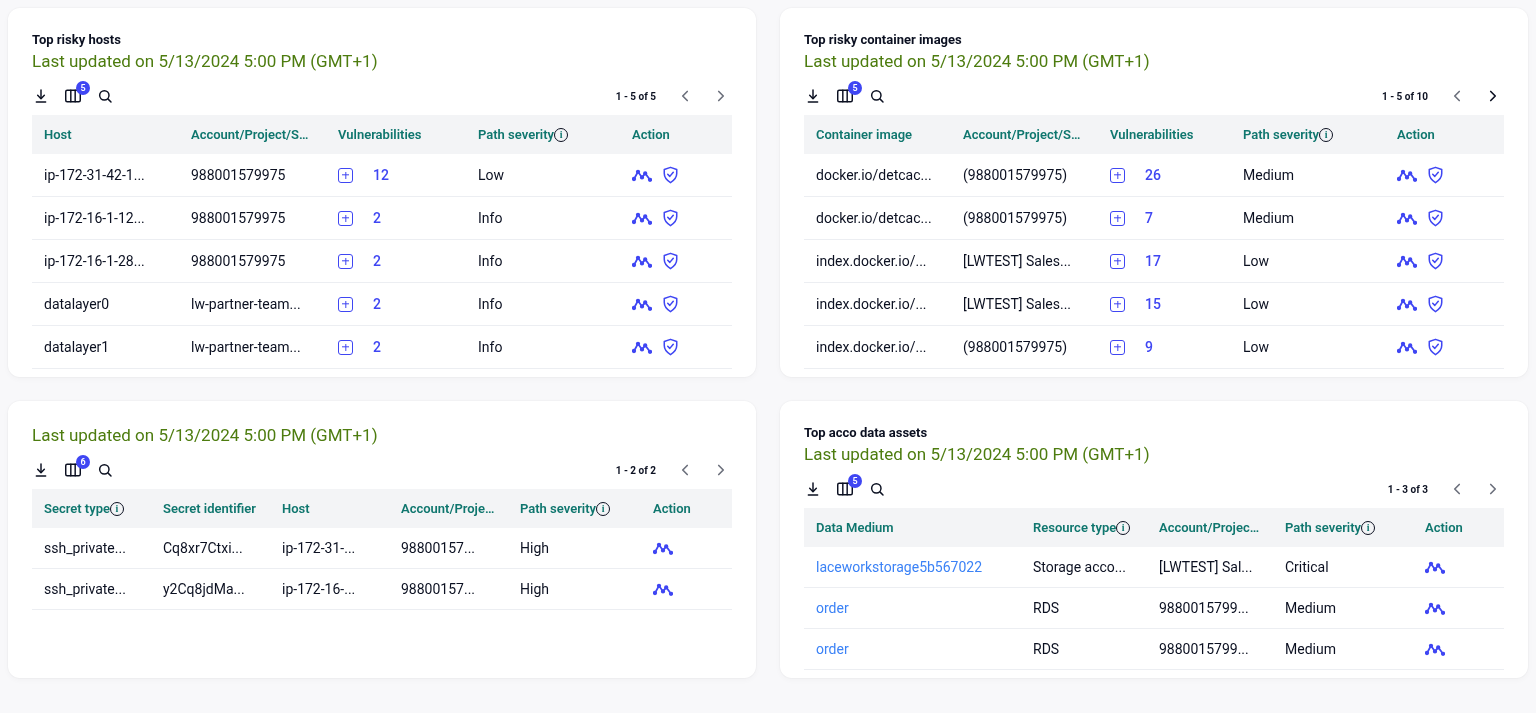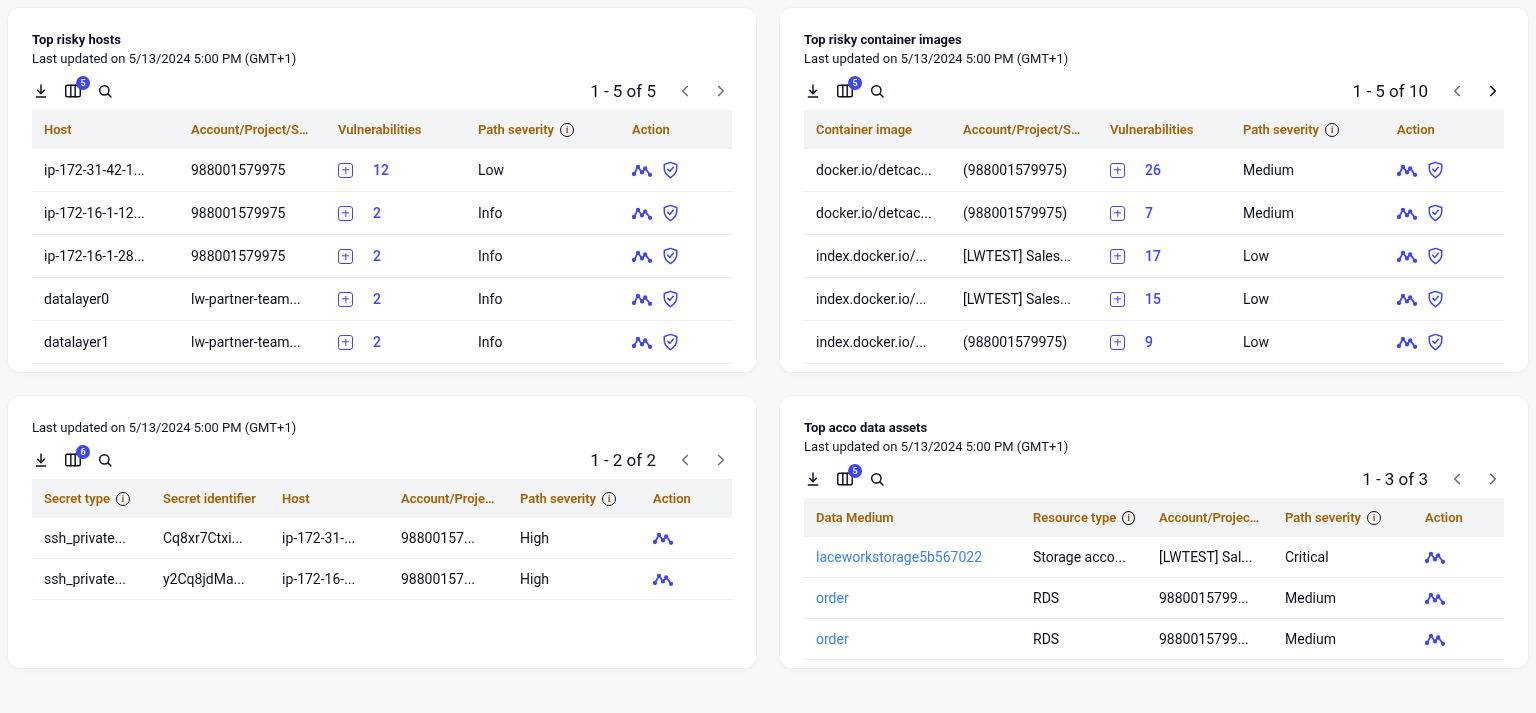--- a/index.html
+++ b/index.html
@@ -22,22 +22,22 @@
     padding: 24px 24px 8px 24px;
     box-shadow: 0 0 0 1px rgba(0,0,0,0.02), 0 2px 6px rgba(0,0,0,0.03);
     min-width: 0;
   }
   .card-title {
     font-size: 13px;
     font-weight: 700;
     margin: 0 0 4px 0;
   }
   .card-sub {
-    font-size: 13px;
-    color: #0f172a;
+    font-size: 17px;
+    color: #4d7c0f;
     margin-bottom: 14px;
   }
   .toolbar {
     display: flex;
     align-items: center;
     gap: 14px;
     margin-bottom: 8px;
   }
   .toolbar .spacer { flex: 1; }
   .icon-btn {
@@ -55,51 +55,51 @@
     background: #3f46f3;
     color: #fff;
     border-radius: 999px;
     min-width: 14px; height: 14px;
     font-size: 9px;
     display:flex; align-items:center; justify-content:center;
     padding: 0 3px;
     font-weight:600;
   }
   .pager-text {
-    font-size: 17px;
-    font-weight: 400;
+    font-size: 10px;
+    font-weight: 700;
     margin-right: 4px;
   }
   table {
     width: 100%;
     border-collapse: collapse;
     table-layout: fixed;
   }
   thead th {
     background: #f3f4f6;
     text-align: left;
     font-size: 13px;
     font-weight: 600;
     padding: 12px 12px;
-    color: #a16207;
+    color: #0f766e;
     white-space: nowrap;
     overflow: hidden;
     text-overflow: ellipsis;
   }
   tbody td {
     font-size: 14px;
     padding: 12px 12px;
     border-bottom: 1px solid #eceef2;
     white-space: nowrap;
     overflow: hidden;
     text-overflow: ellipsis;
     vertical-align: middle;
   }
   thead th .th-wrap {
-    display:flex; align-items:center; gap:6px;
+    display:flex; align-items:center; 
   }
   .info-icon {
     width:14px; height:14px; border:1.5px solid #0b1021; border-radius:50%;
     display:inline-flex; align-items:center; justify-content:center;
     font-size:10px; font-weight:700; line-height:1;
     font-family: Georgia, serif;
   }
   .vuln {
     display:flex; align-items:center; gap:20px;
     color:#3f46f3; font-weight:500;

